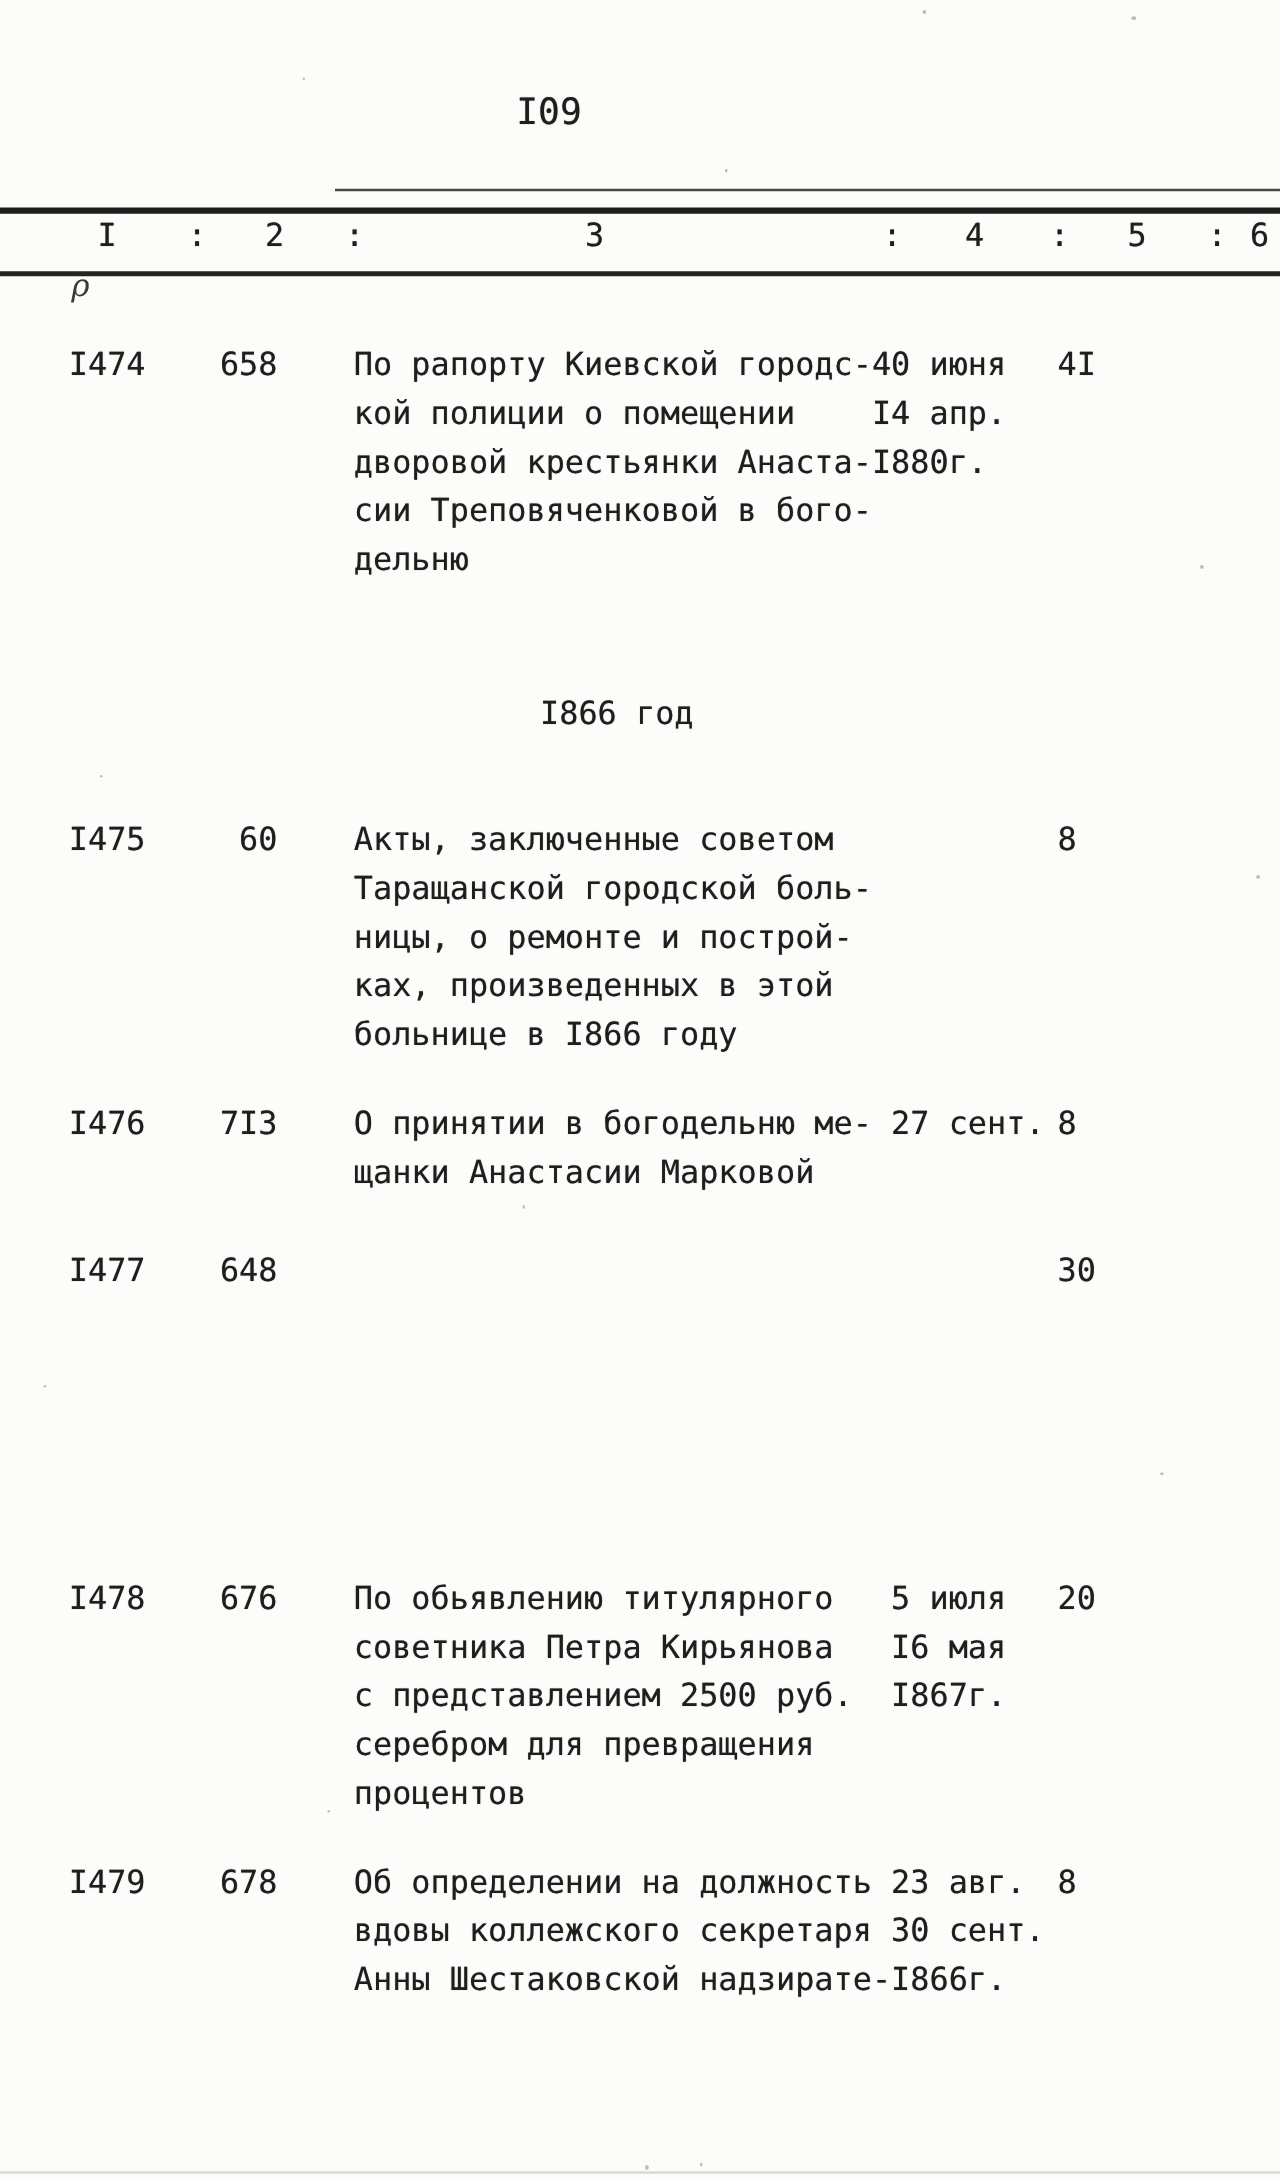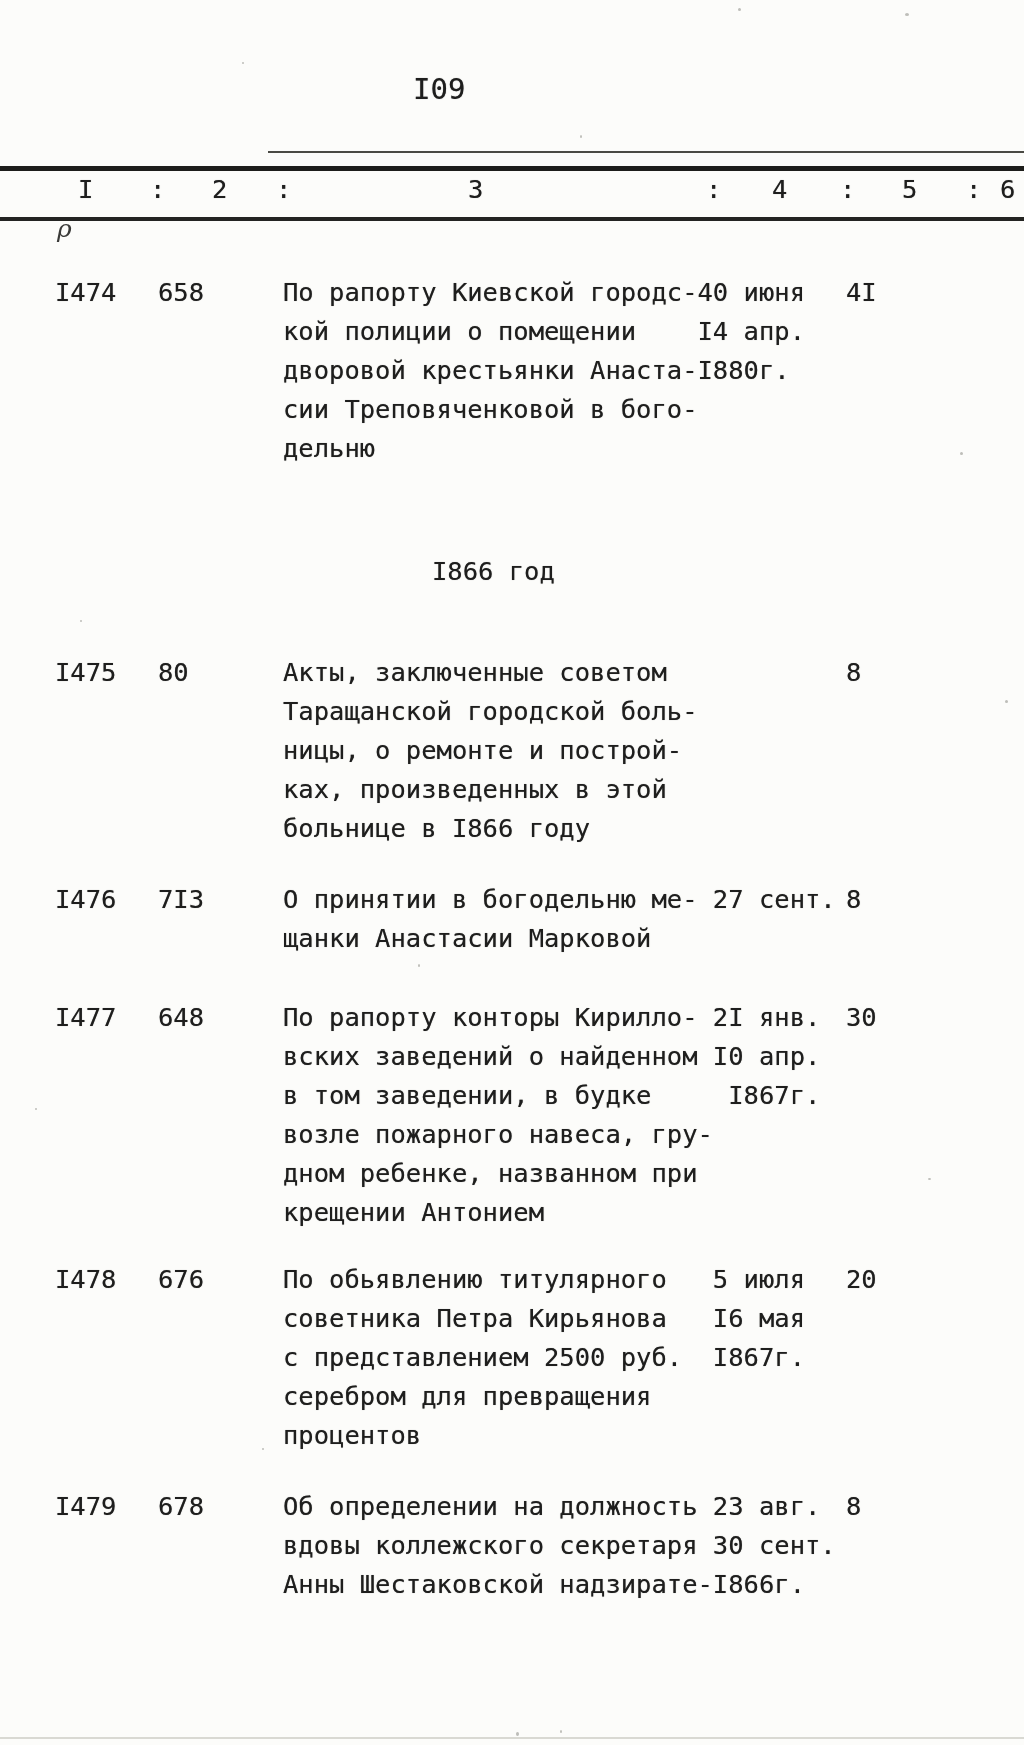--- a/index.html
+++ b/index.html
@@ -31,21 +31,21 @@
   .header-row { position: absolute; top: 170px; left: 0; width: 1024px; height: 40px; }
   .header-cell { position: absolute; top: 0; }
   .stray-mark {
     position: absolute; left: 57px; top: 214px;
     font-family: "DejaVu Serif", serif; font-style: italic;
     font-size: 25px; color: #3a3a38;
   }
   .section-heading { position: absolute; left: 432px; top: 552px; }
   .entry { position: absolute; left: 0; width: 844px; }
   .entry .no     { position: absolute; left: 55px; top: 0; }
-  .entry .old-no { position: absolute; left: 158px; top: 0; width: 64px; text-align: left; }
+  .entry .old-no { position: absolute; left: 158px; top: 0; width: 64px; text-align: right; }
   .entry .desc   { position: absolute; left: 283px; top: 0; margin: 0; font: inherit; }
   .entry .pages  { position: absolute; left: 846px; top: 0; width: 50px; text-align: left; }
   .speck { position: absolute; background: #8a8a84; border-radius: 50%; opacity: .55; }
 </style>
 </head>
 <body>
 
 <div class="page-number">І09</div>
 
 <div class="rule rule-pre"></div>
@@ -77,46 +77,40 @@
 дворовой крестьянки Анаста-І880г.
 сии Треповяченковой в бого-
 дельню</pre>
   <div class="pages">4І</div>
 </div>
 
 <div class="section-heading typed">І866 год</div>
 
 <div class="entry typed" style="top:653px">
   <div class="no">І475</div>
-  <div class="old-no">80</div>
+  <div class="old-no">60</div>
   <pre class="desc">Акты, заключенные советом
 Таращанской городской боль-
 ницы, о ремонте и построй-
 ках, произведенных в этой
 больнице в І866 году</pre>
   <div class="pages">8</div>
 </div>
 
 <div class="entry typed" style="top:880px">
   <div class="no">І476</div>
   <div class="old-no">7І3</div>
   <pre class="desc">О принятии в богодельню ме- 27 сент.
 щанки Анастасии Марковой</pre>
   <div class="pages">8</div>
 </div>
 
 <div class="entry typed" style="top:998px">
   <div class="no">І477</div>
   <div class="old-no">648</div>
-  <pre class="desc">По рапорту конторы Кирилло- 2І янв.
-вских заведений о найденном І0 апр.
-в том заведении, в будке     І867г.
-возле пожарного навеса, гру-
-дном ребенке, названном при
-крещении Антонием</pre>
   <div class="pages">30</div>
 </div>
 
 <div class="entry typed" style="top:1260px">
   <div class="no">І478</div>
   <div class="old-no">676</div>
   <pre class="desc">По обьявлению титулярного   5 июля
 советника Петра Кирьянова   І6 мая
 с представлением 2500 руб.  І867г.
 серебром для превращения

